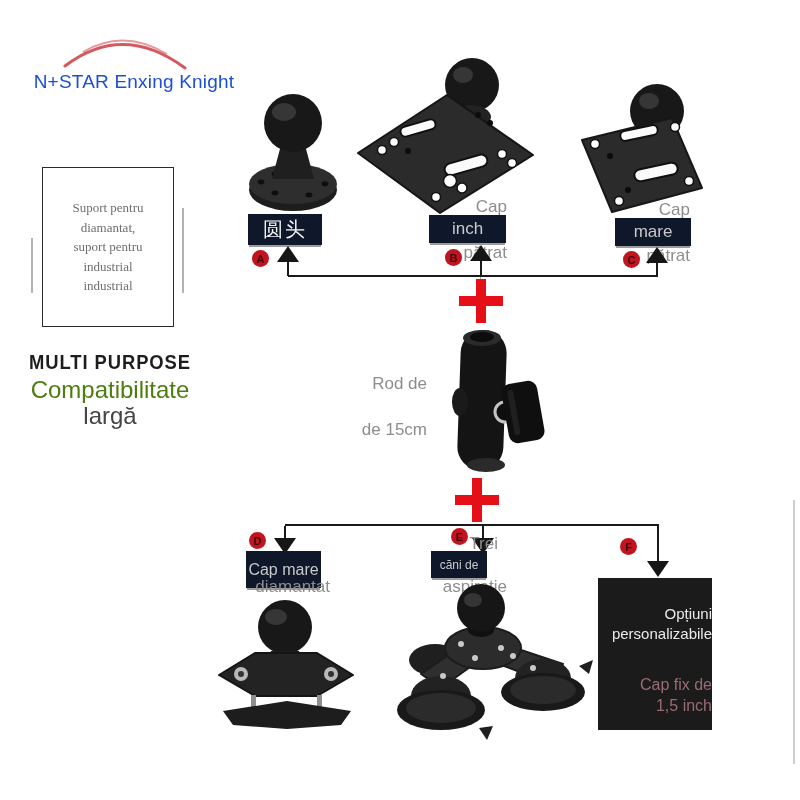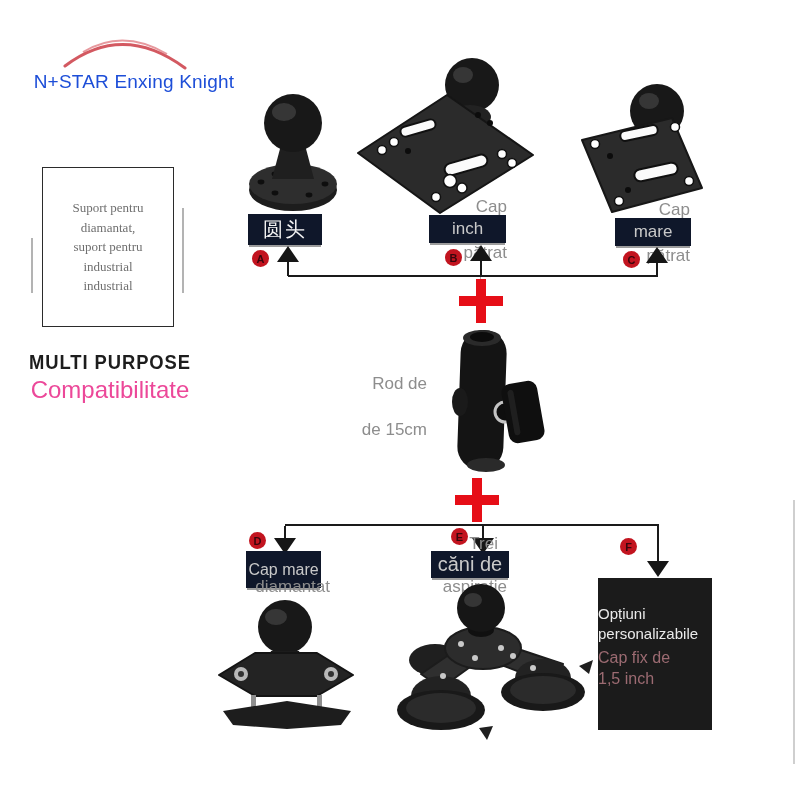--- a/index.html
+++ b/index.html
@@ -15,21 +15,21 @@
   .info-box{left:42px;top:167px;width:130px;height:158px;border:1px solid #2b2b2b;
             background:#fff;display:flex;flex-direction:column;align-items:center;
             justify-content:center;}
   .info-box div{font-size:13px;line-height:1.5;color:#6f6f6f;text-align:center;font-family:Liberation Serif, serif;}
   .artifact{background:#b3b3b3;}
 
   
   .headline{left:15px;top:351px;width:190px;text-align:center;}
   .headline .t1{font-weight:bold;font-size:20px;color:#1d1d1d;letter-spacing:1px;
                 transform:scaleX(.92);transform-origin:center;}
-  .headline .t2{font-size:24px;color:#ec4899;line-height:1.1;margin-top:3px;}
+  .headline .t2{font-size:24px;color:#4d7c0f;line-height:1.1;margin-top:3px;}
   .headline .t3{font-size:24px;color:#454545;line-height:1.1;}
 
   
   .gtxt{color:#8d8d8d;font-size:17px;text-align:right;}
   .lbox{background:#0f172a;color:#c9c9c9;font-size:17px;display:flex;align-items:center;
         justify-content:center;text-align:right;box-shadow:0 3px 0 -1px #9c9c9c;}
   .lbox.cjk{color:#f5f5f5;font-size:20px;letter-spacing:2px;}
 
   
   .badge{width:17px;height:17px;border-radius:50%;background:#c2141f;color:#38060c;
@@ -43,23 +43,23 @@
             border-bottom:16px solid #161616;}
   .arrow-down{width:0;height:0;border-left:11px solid transparent;border-right:11px solid transparent;
               border-top:16px solid #161616;}
 
   
   .plus{width:44px;height:44px;}
   .plus::before{content:"";position:absolute;left:0;top:17px;width:44px;height:10px;background:#e60e17;}
   .plus::after{content:"";position:absolute;left:17px;top:0;width:10px;height:44px;background:#e60e17;}
 
   
-  .options-box{left:598px;top:578px;width:114px;height:152px;background:#1b1b1b;text-align:left;}
+  .options-box{left:598px;top:578px;width:114px;height:152px;background:#1b1b1b;text-align:right;}
   .options-box .title{margin-top:26px;font-size:15px;line-height:1.32;color:#eaeaea;}
-  .options-box .sub{margin-top:3px;font-size:16px;line-height:1.35;color:#9c6b72;}
+  .options-box .sub{margin-top:30px;font-size:16px;line-height:1.35;color:#9c6b72;}
 
   .edge-line{left:793px;top:500px;width:2px;height:264px;background:#cfcfcf;}
 </style>
 </head>
 <body>
 
 <div class="canvas">
 
   <svg class="abs" style="left:55px;top:30px" width="140" height="46" viewBox="0 0 140 46">
     <path d="M10 36 Q 68 -8 130 38" fill="none" stroke="#ce4750" stroke-width="3" stroke-linecap="round" opacity="0.9"></path>
@@ -73,20 +73,21 @@
     <div>suport pentru</div>
     <div>industrial</div>
     <div>industrial</div>
   </div>
   <div class="abs artifact" style="left:31px;top:238px;width:2px;height:55px"></div>
   <div class="abs artifact" style="left:182px;top:208px;width:2px;height:85px"></div>
 
   <div class="abs headline">
     <div class="t1">MULTI PURPOSE</div>
     <div class="t2">Compatibilitate</div>
+    <div class="t3">largă</div>
   </div>
 
   <svg class="abs" style="left:245px;top:85px" width="95" height="130" viewBox="0 0 95 130">
     <ellipse cx="48" cy="105" rx="44" ry="21" fill="#1d1d1d"></ellipse>
     <ellipse cx="48" cy="99" rx="44" ry="20" fill="#2e2e2e"></ellipse>
     <ellipse cx="16" cy="97" rx="3.4" ry="2.4" fill="#0e0e0e"></ellipse>
     <ellipse cx="30" cy="108" rx="3.4" ry="2.4" fill="#0e0e0e"></ellipse>
     <ellipse cx="64" cy="110" rx="3.4" ry="2.4" fill="#0e0e0e"></ellipse>
     <ellipse cx="80" cy="99" rx="3.4" ry="2.4" fill="#0e0e0e"></ellipse>
     <ellipse cx="62" cy="89" rx="3.4" ry="2.4" fill="#0e0e0e"></ellipse>
@@ -184,21 +185,21 @@
   <div class="abs arrow-down" style="left:647px;top:561px"></div>
 
   <div class="abs badge" style="left:249px;top:532px">D</div>
   <div class="abs badge" style="left:451px;top:528px">E</div>
   <div class="abs badge" style="left:620px;top:538px">F</div>
 
   <div class="abs lbox" style="left:246px;top:551px;width:75px;height:37px;font-size:16px">Cap mare</div>
   <div class="abs gtxt" style="left:238px;top:577px;width:92px">diamantat</div>
 
   <div class="abs gtxt" style="left:442px;top:534px;width:56px">Trei</div>
-  <div class="abs lbox" style="left:431px;top:551px;width:78px;height:27px;font-size:20px">căni de</div>
+  <div class="abs lbox" style="left:431px;top:551px;width:56px;height:27px;font-size:12px">căni de</div>
   <div class="abs gtxt" style="left:434px;top:577px;width:73px">aspirație</div>
 
   <svg class="abs" style="left:213px;top:595px" width="148" height="134" viewBox="0 0 148 134">
     <circle cx="72" cy="32" r="27" fill="#181818"></circle>
     <ellipse cx="63" cy="22" rx="11" ry="8" fill="#3a3a3a" opacity="0.9"></ellipse>
     <path d="M58 56 L86 56 L93 74 L51 74 Z" fill="#1c1c1c"></path>
     <polygon points="6,80 42,58 104,58 140,80 104,101 42,101" fill="#232323" stroke="#141414" stroke-width="2" stroke-linejoin="round"></polygon>
     <circle cx="28" cy="79" r="7" fill="#b9b9b9"></circle>
       <circle cx="28" cy="79" r="3" fill="#333333"></circle>
     <circle cx="118" cy="79" r="7" fill="#b9b9b9"></circle>

